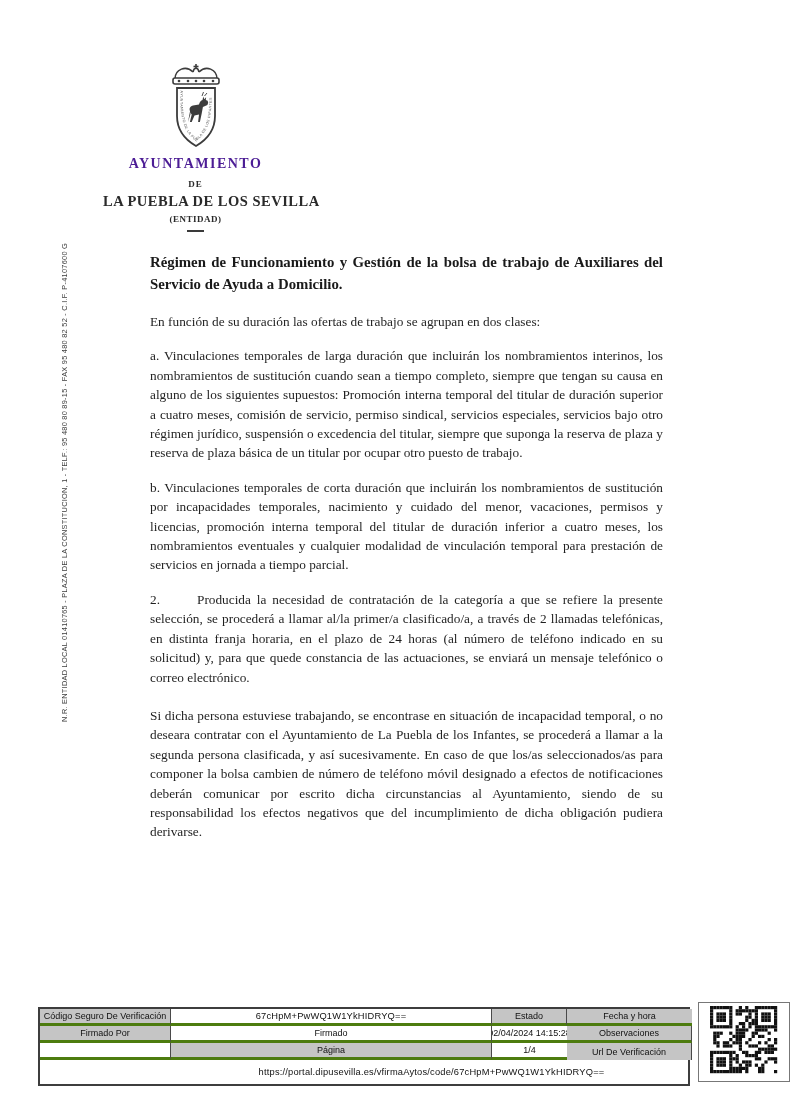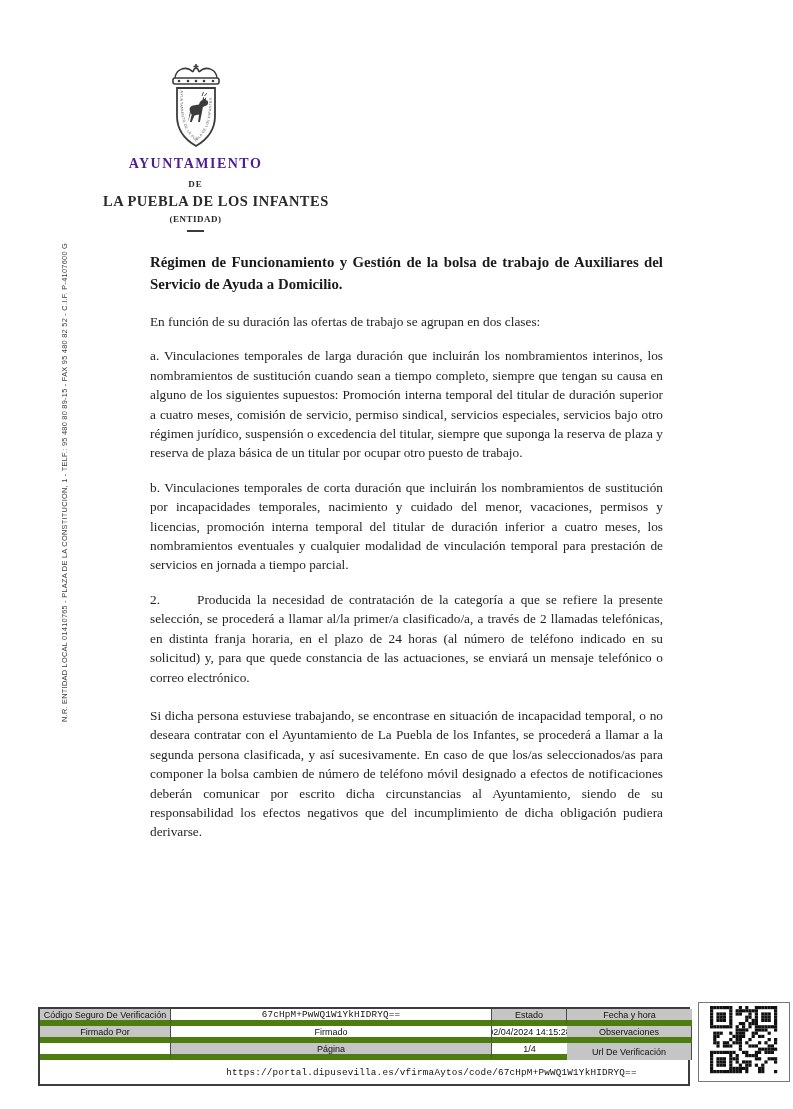--- a/index.html
+++ b/index.html
@@ -52,28 +52,28 @@
   .sig-table {
     position:absolute; left:38px; top:1007px; width:652px;
     display:grid;
     grid-template-columns:131px 321px 75px 125px;
     grid-template-rows:17px 17px 17px 24px;
     border:2px solid #3d3d3d;
     font-family:"Liberation Sans", sans-serif;
     background:#fff;
   }
   .cell {
-    border-right:1px solid #4a4a4a; border-bottom:6px solid #4d7c0f;
+    border-right:1px solid #4a4a4a; border-bottom:3px solid #4d7c0f;
     display:flex; align-items:center; justify-content:center;
     font-size:9px; color:#111; overflow:hidden; white-space:nowrap;
   }
   .cell.last-col { border-right:none; }
   .cell.last-row { border-bottom:none; }
   .cell.lbl { background:#c5c5c5; }
-  .cell.mono { font-family:Liberation Mono, monospace; font-size:9.3px; letter-spacing:0.2px; }
+  .cell.mono { font-family:Liberation Sans, sans-serif; font-size:9.3px; letter-spacing:0.2px; }
   .cell.left { justify-content:flex-start; padding-left:5px; }
   .cell.url-span { grid-column:2 / 5; }
 
   .qr-box {
     position:absolute; left:698px; top:1002px; width:92px; height:80px;
     border:1px solid #777; background:#fff;
     display:flex; align-items:center; justify-content:center;
   }
 </style>
 </head>
@@ -107,21 +107,21 @@
       <textPath href="#arcText">AYUNTAMIENTO DE LA PUEBLA DE LOS INFANTES</textPath>
     </text>
 
     <g fill="#3c3c3c">
       <path d="M22,60 l2.5,-8 l-1,-5 q0.5,-3 3.5,-3.5 l6,-1 q1,-4 3.5,-4.5 l0.8,-3.5 1,2.8 1.8,-2 -0.3,2.8 q2.5,0.3 2.4,2.6 l-0.8,2.4 -4.5,1.8 -1.2,6.5 -1.8,8.6 h-1.8 l0.9,-7.5 -4.5,0.9 -2.8,6.6 h-1.8 l1.8,-7.4 -1.8,-2.6 z"></path>
       <path d="M36,34 l1.5,-4 M38.5,34 l2.5,-3" stroke="#3c3c3c" stroke-width="0.9" fill="none"></path>
     </g>
   </svg>
   <div class="org-line1">AYUNTAMIENTO</div>
   <div class="org-line2">DE</div>
-  <div class="org-line3">LA PUEBLA DE LOS INFANTES</div>
+  <div class="org-line3">LA PUEBLA DE LOS SEVILLA</div>
   <div class="org-line4">(ENTIDAD)</div>
   <div class="org-sep"></div>
 </div>
 
 <div class="vertical-reg">N.R. ENTIDAD LOCAL 01410765 - PLAZA DE LA CONSTITUCION, 1 - TELF.: 95 480 80 89-15 - FAX 95 480 82 52 - C.I.F. P-4107600 G</div>
 
 <div class="doc-content">
   <div class="doc-title">Régimen de Funcionamiento y Gestión de la bolsa de trabajo de Auxiliares del Servicio de Ayuda a Domicilio.</div>
 
 

